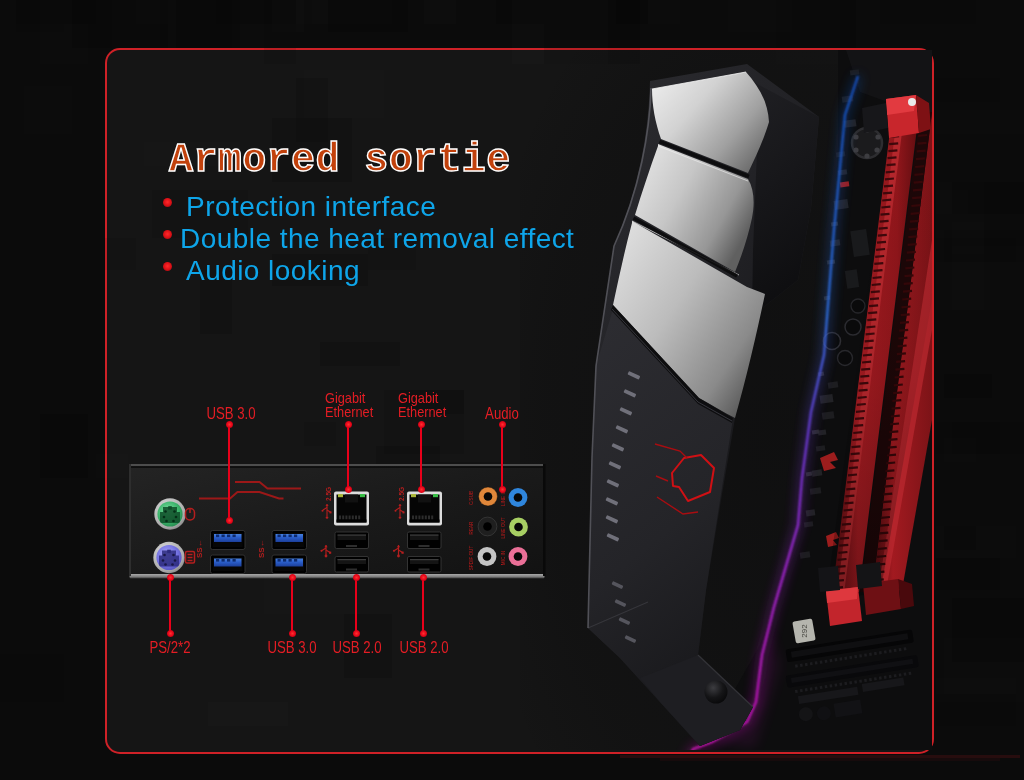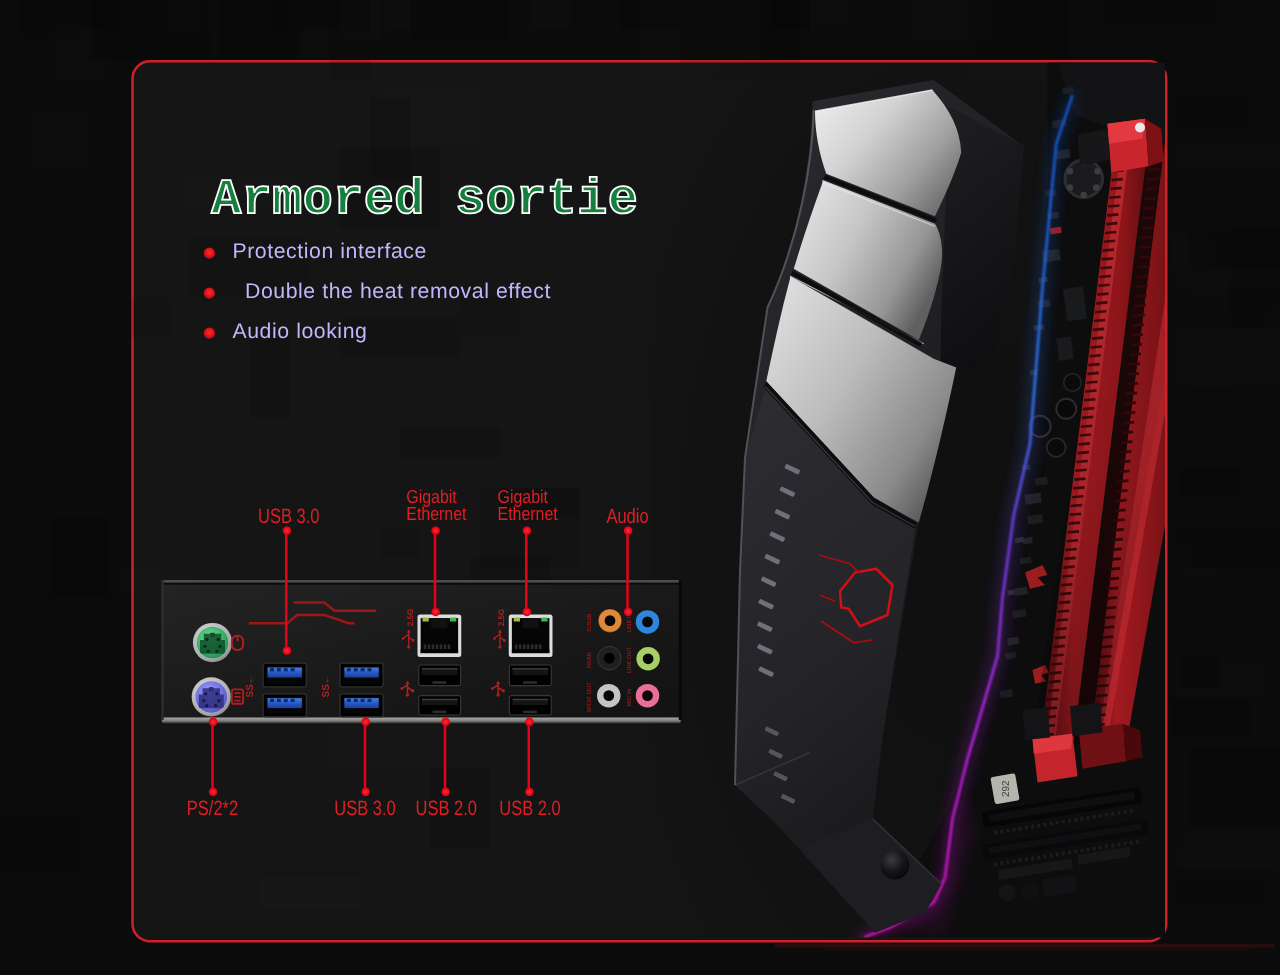--- a/index.html
+++ b/index.html
@@ -1,26 +1,26 @@
 <!DOCTYPE html>
 <html><head>
 <meta charset="utf-8">
 <style>
   html,body{margin:0;padding:0;}
   body{width:1024px;height:780px;background:#0b0b0b;overflow:hidden;position:relative;
        font-family:"Liberation Sans", sans-serif;}
   #panel{position:absolute;left:105px;top:48px;width:825px;height:702px;
          border:2px solid #cf2127;border-radius:15px;background:#151515;overflow:hidden;}
-  #title{position:absolute;left:169px;top:138px;color:#15803d;
+  #title{position:absolute;left:169px;top:138px;color:#c2410c;
          font-family:"Liberation Mono", monospace;font-weight:bold;
          font-size:40px;letter-spacing:0.4px;white-space:nowrap;
          -webkit-text-stroke:1.4px #fff;}
   .bullet{position:absolute;width:9px;height:9px;border-radius:50%;
           background:radial-gradient(circle at 50% 45%, #ff2a2a 0%, #d80f16 55%, #7a0a0d 100%);}
-  .btxt{position:absolute;color:#c4b5fd;font-size:17px;white-space:nowrap;letter-spacing:0.45px;}
+  .btxt{position:absolute;color:#0ea5e9;font-size:28px;white-space:nowrap;letter-spacing:0.45px;}
   .rlabel{position:absolute;color:#e41d24;font-size:16.5px;white-space:nowrap;
           transform:translateX(-50%) scaleX(0.8);}
   .rlabel2{position:absolute;color:#e41d24;font-size:15px;line-height:14px;white-space:nowrap;
            transform:scaleX(0.85);transform-origin:0 0;}
   .vline{position:absolute;width:2px;background:#e8001a;}
   .dot{position:absolute;width:7px;height:7px;border-radius:50%;
        background:radial-gradient(circle,#ff3030 0%,#e00016 60%,rgba(160,0,0,0.25) 100%);}
 </style>
 </head>
 <body>
@@ -404,21 +404,21 @@
       <path d="M657,497 L683,514 L698,512"></path>
     </g>
 
   </svg>
 
   <div id="title">Armored sortie</div>
   <div class="bullet" style="left:163px;top:198px;"></div>
   <div class="bullet" style="left:163px;top:230px;"></div>
   <div class="bullet" style="left:163px;top:262px;"></div>
   <div class="btxt" style="left:186px;top:191px;">Protection interface</div>
-  <div class="btxt" style="left:196px;top:223px;">Double the heat removal effect</div>
+  <div class="btxt" style="left:180px;top:223px;">Double the heat removal effect</div>
   <div class="btxt" style="left:186px;top:255px;">Audio looking</div>
 
   <svg id="io" style="position:absolute;left:129px;top:460px;" width="420" height="122" viewBox="0 0 420 122">
     <defs>
       <linearGradient id="face" x1="0" y1="0" x2="1" y2="1">
         <stop offset="0" stop-color="#242424"></stop>
         <stop offset="0.5" stop-color="#1a1a1a"></stop>
         <stop offset="1" stop-color="#121212"></stop>
       </linearGradient>
       <linearGradient id="bstrip" x1="0" y1="0" x2="0" y2="1">

